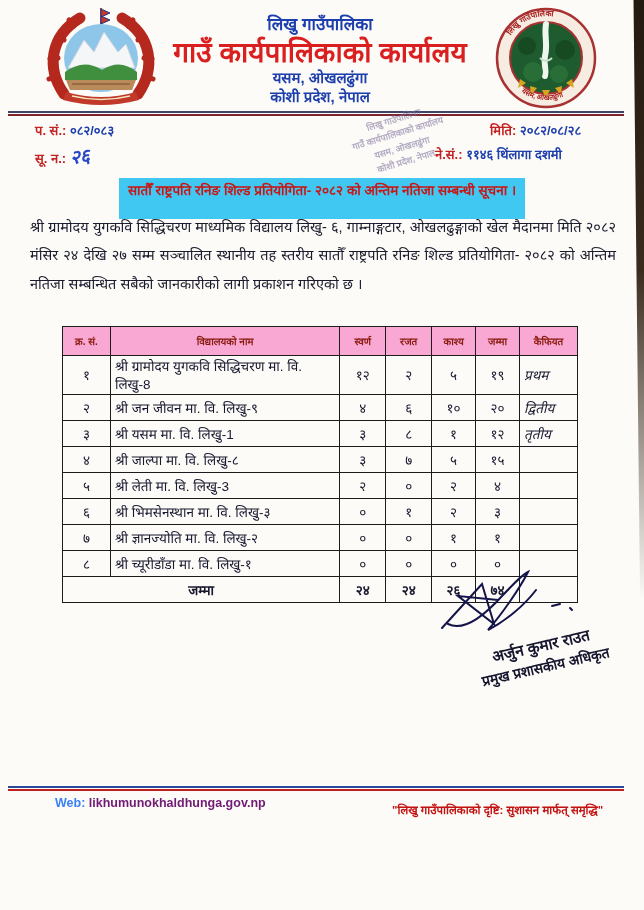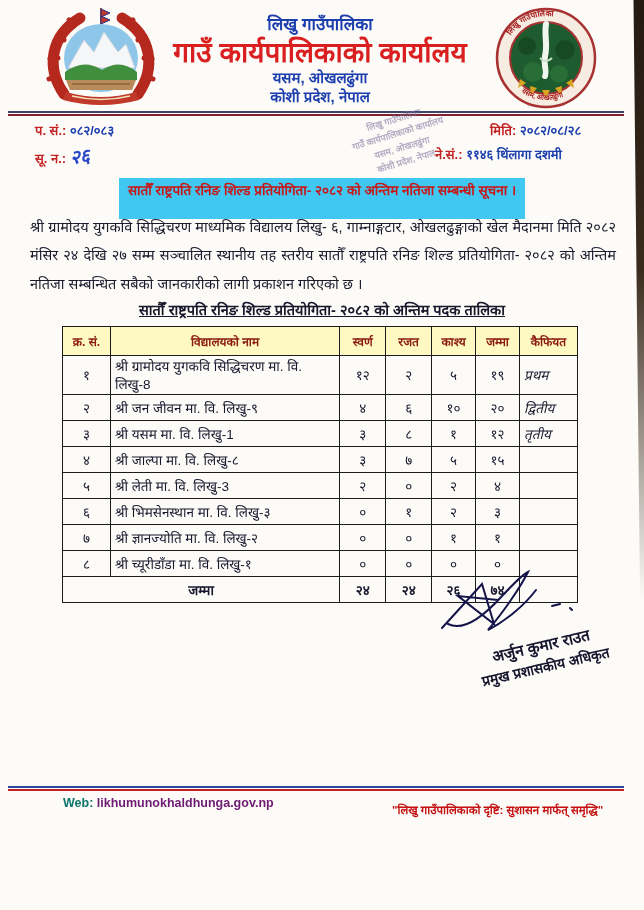--- a/index.html
+++ b/index.html
@@ -33,38 +33,38 @@
     font-size:13.5px;padding:3px 9px 20px;}
   
   .body-par{position:absolute;left:30px;top:213px;width:586px;font-size:14.5px;
     line-height:1.95;text-align:justify;color:#1b1b2e;font-weight:500;}
   
   .table-title-wrap{position:absolute;left:0;top:299px;width:644px;text-align:center;}
   .table-title{font-size:14.5px;font-weight:bold;color:#17172c;text-decoration:underline;}
   table.medal{position:absolute;left:62px;top:326px;width:516px;border-collapse:collapse;
     font-size:13.5px;}
   table.medal th,table.medal td{border:1.4px solid #1c1c1c;padding:1px 4px;}
-  table.medal th{background:#fef9c3;color:#8a1b10;font-size:12px;height:26px;}
+  table.medal th{background:#f9a8d4;color:#8a1b10;font-size:10px;height:26px;}
   table.medal td{height:23px;color:#17172e;}
   td.num{text-align:center;}
   td.school{text-align:left;padding-left:9px;}
   td.remark{text-align:left;padding-left:6px;font-style:italic;}
   tr.total td{font-weight:bold;}
   tr.total td.tlabel{text-align:center;}
   
   .sig-scribble{position:absolute;left:424px;top:566px;width:180px;height:76px;}
   .sig-block{position:absolute;left:438px;top:634px;width:210px;text-align:center;
     transform:rotate(-13deg);color:#15152e;}
   .sig-name{font-size:15.5px;font-weight:bold;}
   .sig-title{font-size:14px;font-weight:bold;margin-top:1px;}
   
   .rule-bottom{position:absolute;left:8px;top:786px;width:616px;height:1px;
     border-top:2px solid #2a4aa0;border-bottom:2px solid #c02020;}
   .foot-line{position:absolute;font-size:12.5px;font-weight:bold;white-space:nowrap;}
-  .foot-line .lbl{color:#0f766e;margin-left:8px;}
+  .foot-line .lbl{color:#3b82f6;}
   .foot-line .val{color:#701a75;}
   .slogan{position:absolute;left:392px;top:803px;width:240px;font-size:11.5px;font-weight:bold;
     color:#c41212;line-height:1.3;}
   
   .edge-right{position:absolute;right:0;top:0;width:14px;height:600px;
     background:linear-gradient(to bottom,#231a11 0%,#3a2b1d 45%,rgba(58,43,29,0) 100%);
     clip-path:polygon(25% 0,100% 0,100% 100%,72% 100%);}
 </style>
 </head>
 <body>
@@ -161,23 +161,20 @@
       <div>यसम, ओखलढुंगा</div>
       <div>कोशी प्रदेश, नेपाल</div>
     </div>
 
   <div class="headline-wrap">
     <span class="headline">सातौँ राष्ट्रपति रनिङ शिल्ड प्रतियोगिता- २०८२ को अन्तिम नतिजा सम्बन्धी सूचना ।</span>
   </div>
 
   <div class="body-par">श्री ग्रामोदय युगकवि सिद्धिचरण माध्यमिक विद्यालय लिखु- ६, गाम्नाङ्गटार, ओखलढुङ्गाको खेल मैदानमा मिति २०८२ मंसिर २४ देखि २७ सम्म सञ्चालित स्थानीय तह स्तरीय सातौँ राष्ट्रपति रनिङ शिल्ड प्रतियोगिता- २०८२ को अन्तिम नतिजा सम्बन्धित सबैको जानकारीको लागी प्रकाशन गरिएको छ ।</div>
 
-  <div class="table-title-wrap">
-    <span class="table-title">सातौँ राष्ट्रपति रनिङ शिल्ड प्रतियोगिता- २०८२ को अन्तिम पदक तालिका</span>
-  </div>
 
   <table class="medal">
     <colgroup>
       <col style="width:48px">
         <col style="width:230px">
         <col style="width:46px">
       <col style="width:46px">
         <col style="width:44px">
         <col style="width:44px">
         <col style="width:58px">

